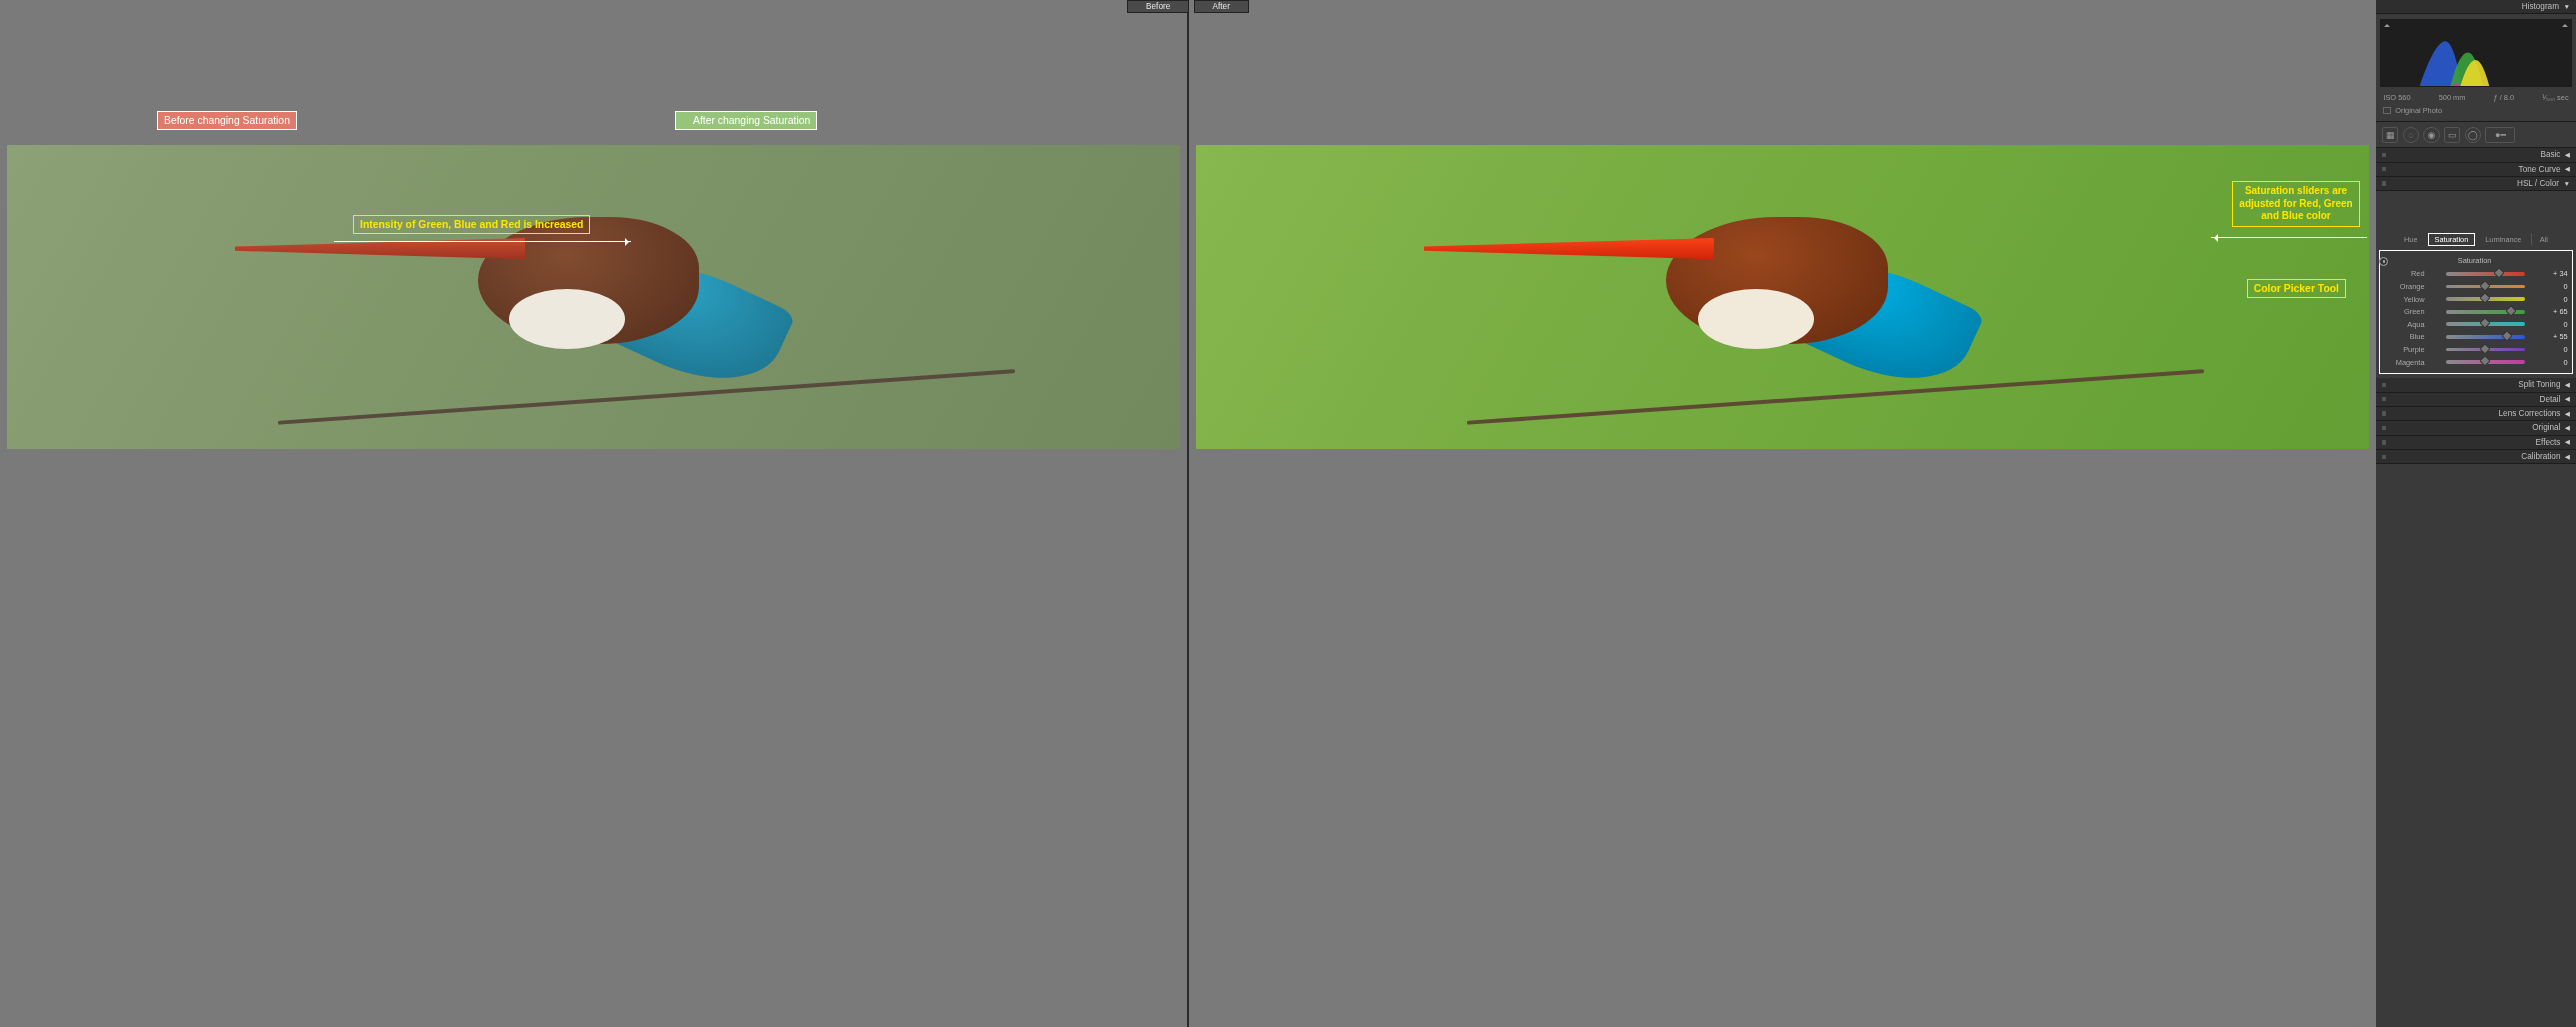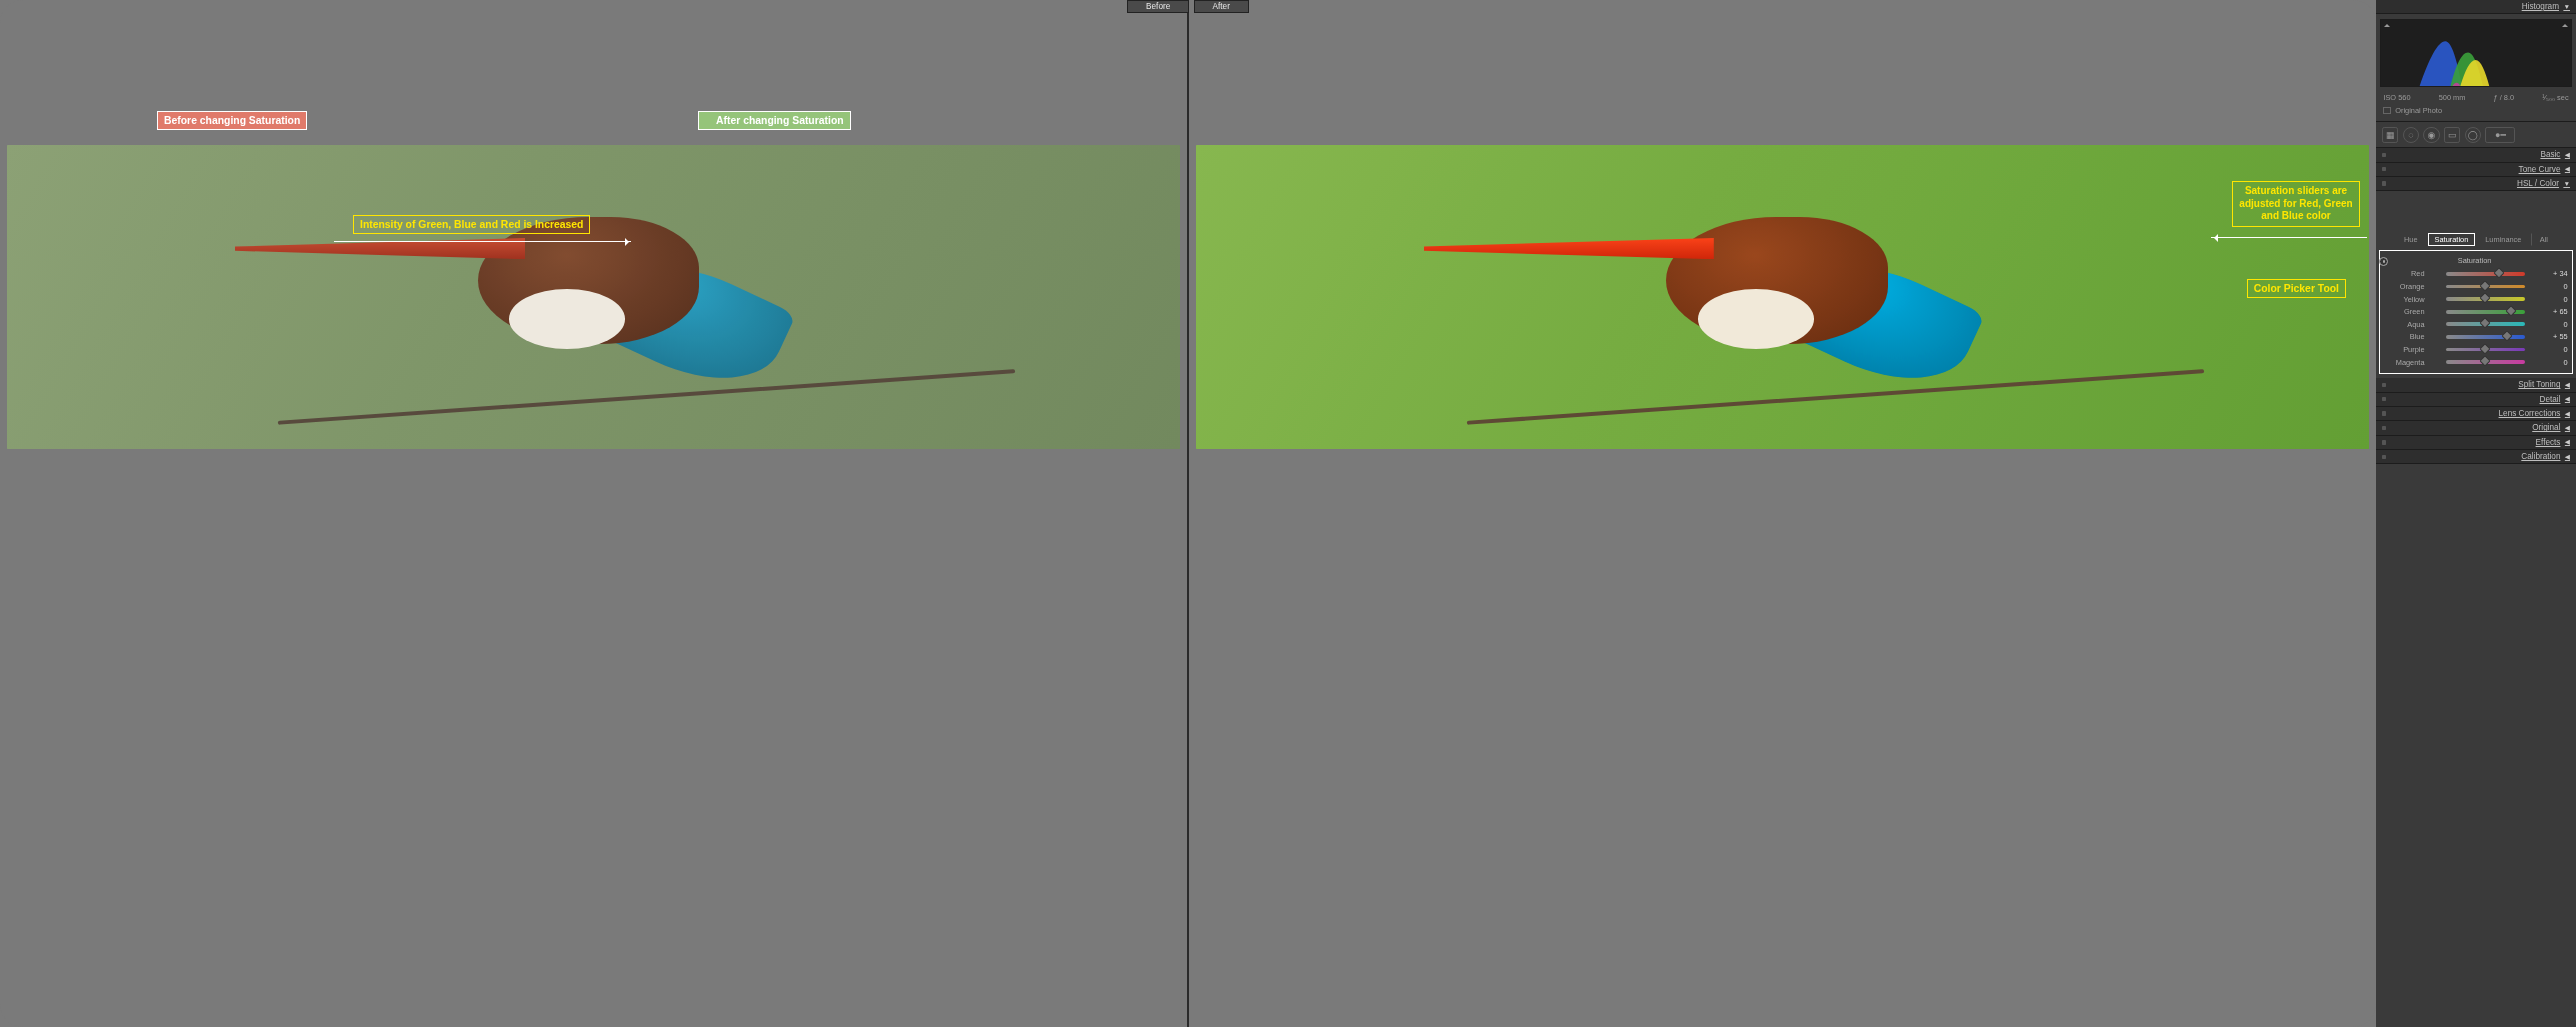--- a/index.html
+++ b/index.html
@@ -26,32 +26,32 @@
 
   
   .bird { position: absolute; left: 32%; top: 18%; width: 45%; height: 70%; }
   .wing { position: absolute; left: 42%; top: 34%; width: 34%; height: 48%; background: radial-gradient(ellipse at 30% 20%, #1aa8d0, #0f6e8c); border-radius: 60% 10% 60% 10%; transform: rotate(25deg); }
   .body1 { position: absolute; left: 18%; top: 8%; width: 42%; height: 60%; background: radial-gradient(ellipse at 40% 30%, #8a4a2a, #5a2e18); border-radius: 50% 40% 45% 50%; }
   .throat { position: absolute; left: 24%; top: 42%; width: 22%; height: 28%; background: #efe9dd; border-radius: 50%; }
   .beak { position: absolute; left: -28%; top: 18%; width: 55%; height: 10%; background: linear-gradient(#d84a2a,#b02e18); clip-path: polygon(0 40%, 100% 0, 100% 100%, 0 60%); }
   .branch { position: absolute; left: -20%; bottom: 6%; width: 140%; height: 4.4px; background: #5a4a3a; transform: rotate(-4deg); border-radius: 2.2px; }
 
   
-  .callout { position: absolute; font-size: 10.4px; font-weight: 700; color: #fff; padding: 3px 6px; border: 1.5px solid #fff; white-space: nowrap; }
+  .callout { position: absolute; font-size: 10.4px; font-weight: 400; color: #fff; padding: 3px 6px; border: 1.5px solid #fff; white-space: nowrap; }
   .callout.red   { background: #e07a6a; }
   .callout.green { background: #95c47a; }
   .callout.yellowtext { color: #ffe600; background: transparent; border-color: #ffe600; font-weight: 700; }
 
   
   .arrow-line { position: absolute; height: 0; border-top: 1.5px solid #fff; }
   .arrow-line::after { content: ""; position: absolute; right: -1.5px; top: -3.7px; border: 4.4px solid transparent; border-left-color: #fff; }
   .arrow-line.rev::after { left: -1.5px; right: auto; border-left-color: transparent; border-right-color: #fff; }
 
   
-  .panel-header { display: flex; justify-content: flex-end; align-items: center; padding: 2.2px 6px; background: #2e2e2e; border-bottom: 0.7px solid #1c1c1c; cursor: pointer; text-decoration: underline; }
+  .panel-header { display: flex; justify-content: flex-end; align-items: center; padding: 2.2px 6px; background: #2e2e2e; border-bottom: 0.7px solid #1c1c1c; cursor: pointer; }
   .panel-header .tri { margin-left: 4.4px; font-size: 6.7px; color: #ccc; }
   .panel-header.left-dot::before { content: ""; width: 4.4px; height: 4.4px; background: #555; margin-right: auto; border-radius: 0.7px; }
 
   .histogram-box { margin: 4.4px; border: 0.7px solid #1c1c1c; background: #1e1e1e; height: 68px; position: relative; overflow: hidden; }
   .histogram-box .htri { position: absolute; top: 1.5px; width: 0; height: 0; border: 3.7px solid transparent; border-bottom-color: #999; }
   .histogram-box .htri.l { left: 3px; }
   .histogram-box .htri.r { right: 3px; }
   .hist-svg { position: absolute; left: 0; right: 0; bottom: 0; top: 6px; }
 
   .meta-row { display: flex; justify-content: space-between; padding: 1.5px 7.4px; color: #9a9a9a; font-size: 7.4px; }
@@ -115,21 +115,21 @@
   </div>
 
   <div class="ba-bar">
     <div class="ba-wrap">
       <div class="ba-tab">Before</div>
       <div class="ba-tab">After</div>
     </div>
   </div>
 
   <div class="callout red" style="left:157px; top:111px;">Before changing Saturation</div>
-  <div class="callout green" style="left:698px; top:111px;padding-left:17px;">After changing Saturation</div>
+  <div class="callout green" style="left:675px; top:111px;padding-left:17px;">After changing Saturation</div>
 
   <div class="callout yellowtext" style="left:353px; top:215px;">Intensity of Green, Blue and Red is Increased</div>
   <div class="arrow-line" style="left:334px; top:241px; width:297px;"></div>
 
   <div class="yellow-note" style="right:16.3px; top:181px; line-height:1.25;">
     <span>Saturation sliders are</span><br>
     <span>adjusted for Red, Green</span><br>
     <span>and Blue color</span>
   </div>
   <div class="arrow-line rev" style="right:9px; top:237px; width:156px;"></div>

